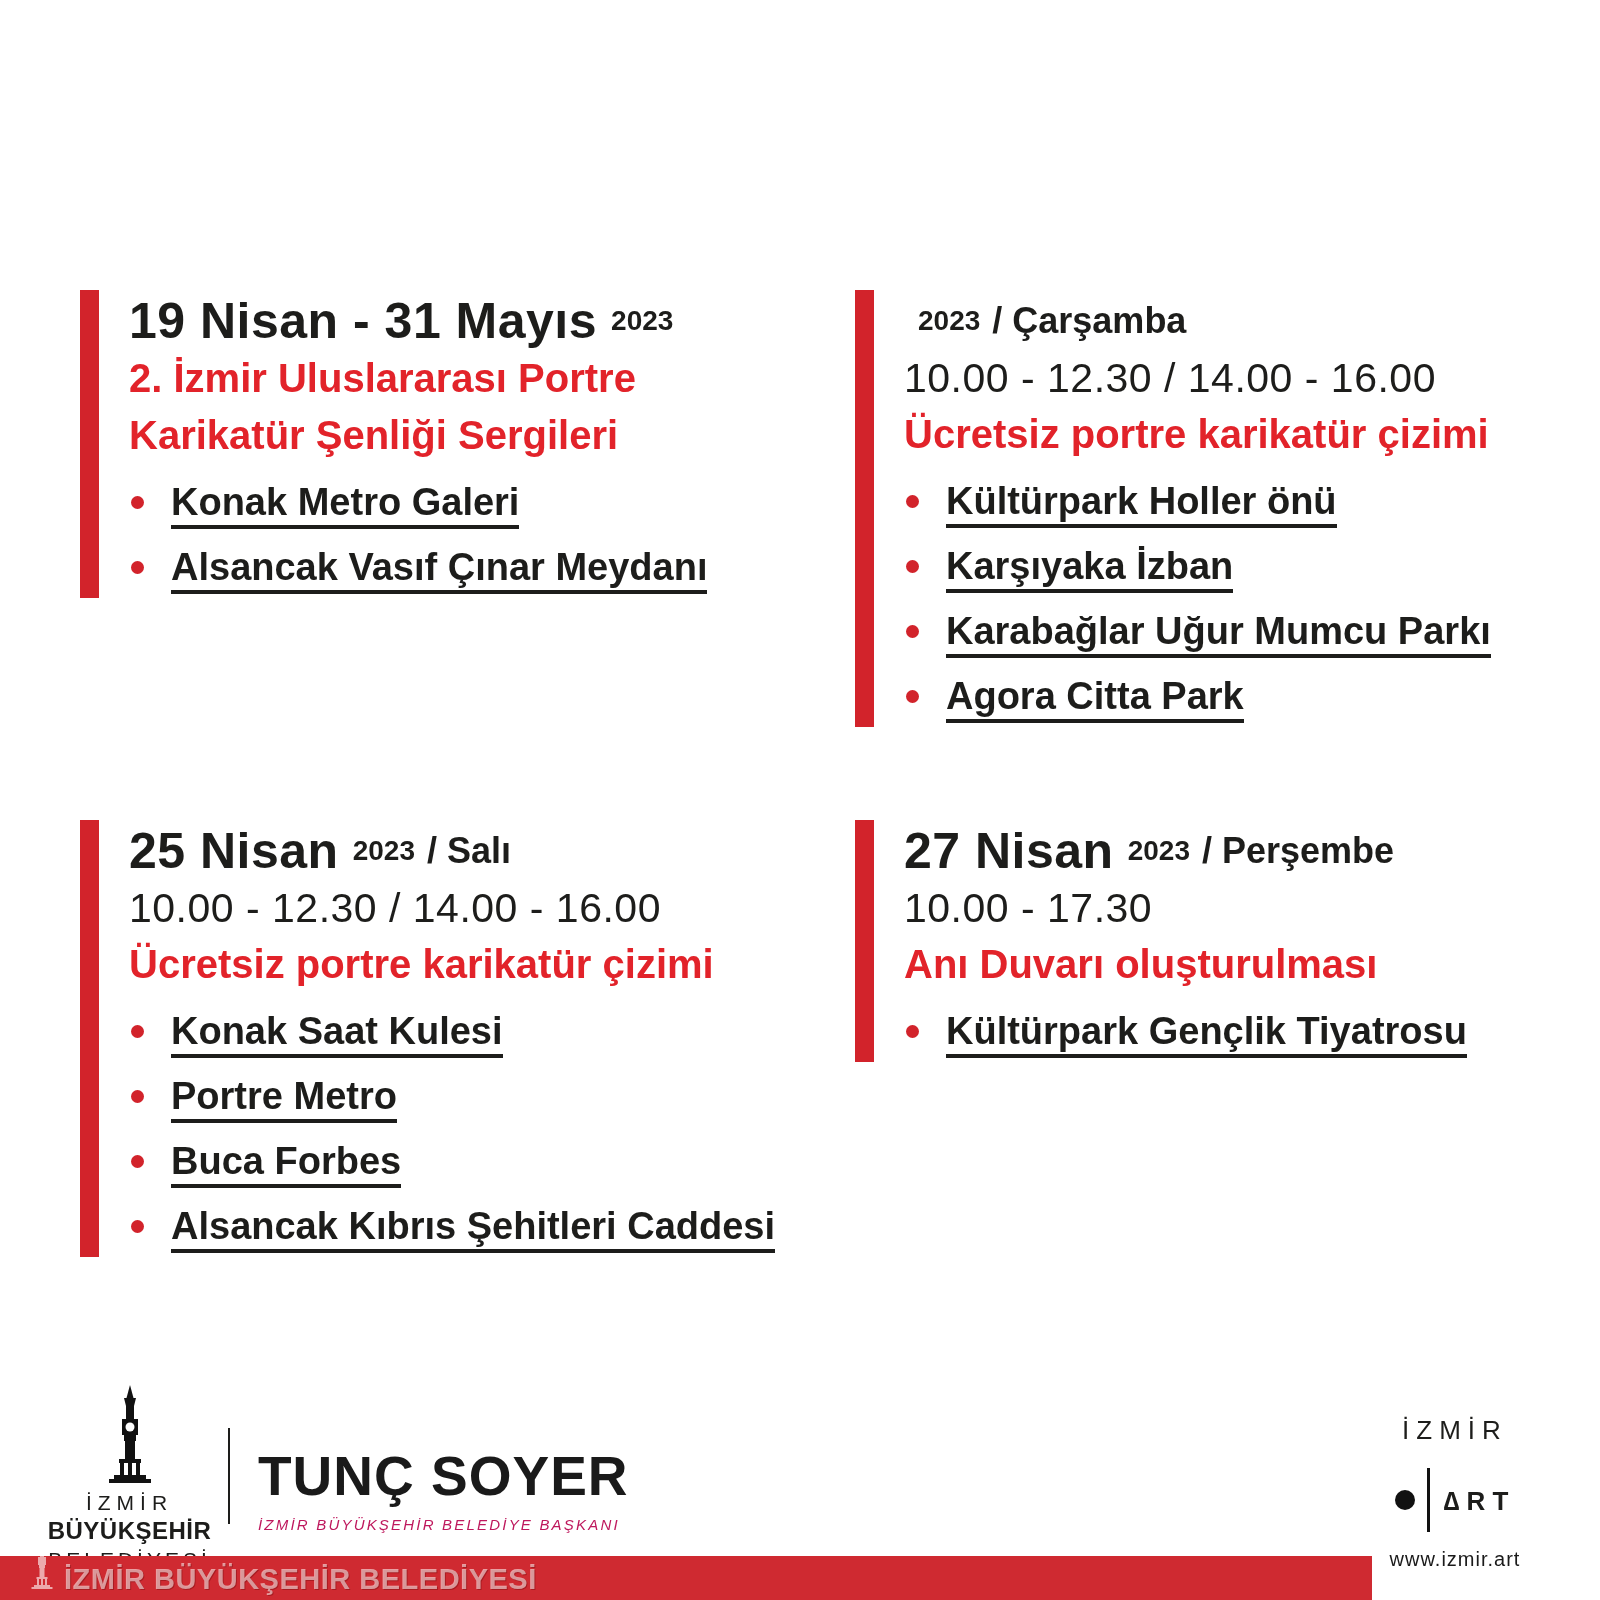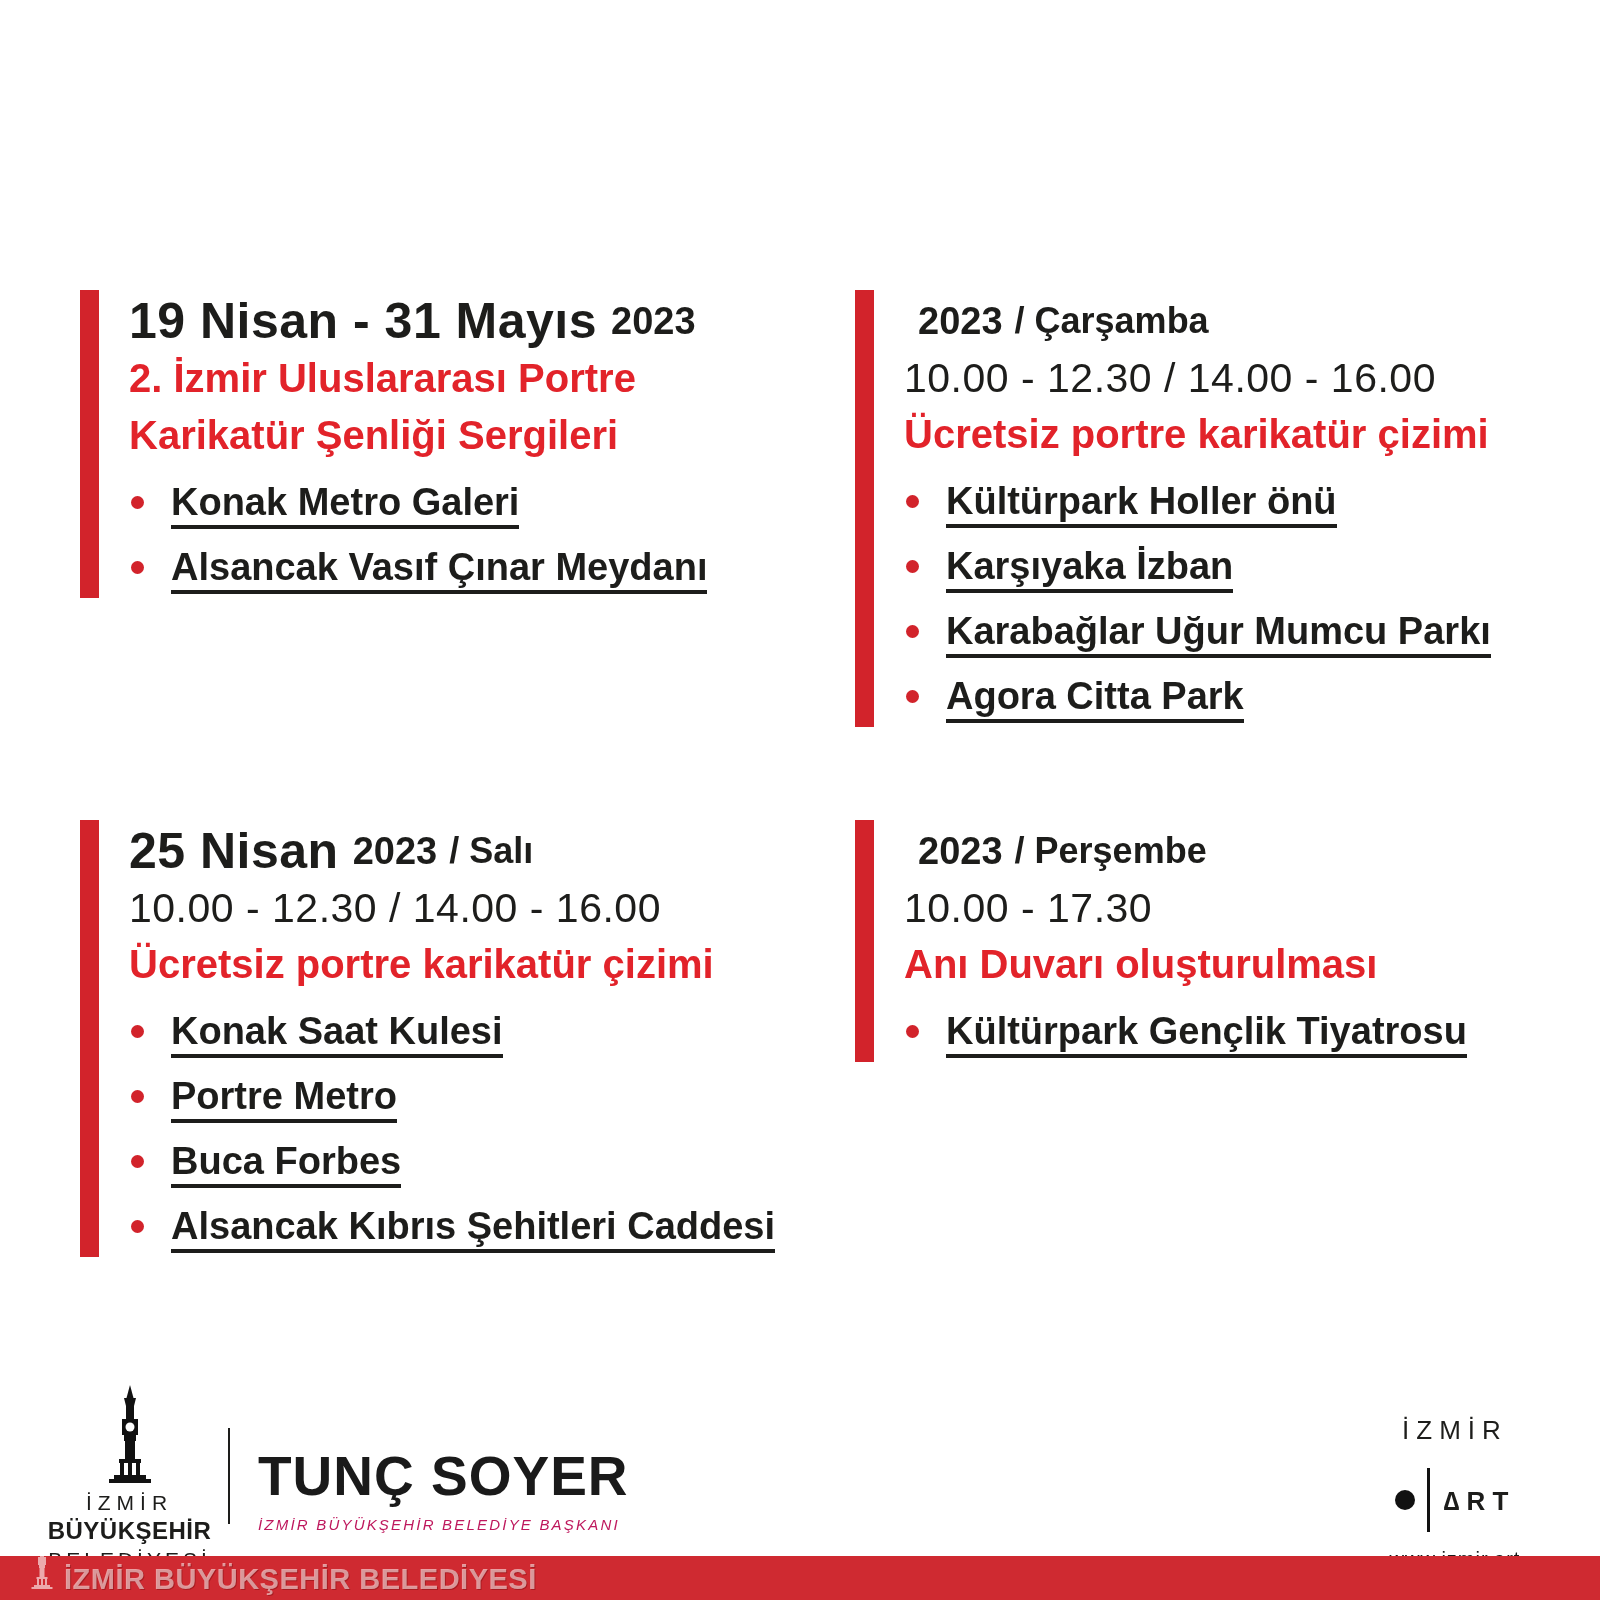--- a/index.html
+++ b/index.html
@@ -21,21 +21,21 @@
     position:absolute;
     border-left:19px solid var(--red);
     padding:2px 0 4px 30px;
   }
   #event-1{left:80px;top:290px;width:730px;}
   #event-2{left:855px;top:290px;width:700px;}
   #event-3{left:80px;top:820px;width:750px;}
   #event-4{left:855px;top:820px;width:700px;}
   .title-row{display:flex;align-items:center;line-height:58px;white-space:nowrap;}
   .date-main{font-size:50px;font-weight:700;letter-spacing:0.5px;}
-  .date-year{font-size:38px;font-weight:700;margin-left:14px;}
+  .date-year{font-size:28px;font-weight:700;margin-left:14px;}
   .date-day{font-size:36px;font-weight:700;margin-left:12px;}
   .time-row{font-size:41px;font-weight:400;line-height:56px;letter-spacing:0.5px;white-space:nowrap;}
   .red-line{font-size:40px;font-weight:700;line-height:57px;color:var(--text-red);white-space:nowrap;}
   ul.locations{list-style:none;margin-top:12px;}
   .loc-row{display:flex;align-items:flex-start;margin-top:15px;}
   .dot{width:13px;height:13px;border-radius:50%;background:var(--red);margin:17px 27px 0 2px;flex:none;}
   .loc{
     font-size:38px;font-weight:700;line-height:46px;
     border-bottom:4px solid var(--black);
     white-space:nowrap;
@@ -51,21 +51,21 @@
   .mayor-name{font-size:55px;font-weight:700;letter-spacing:1px;color:#1a1a1a;}
   .mayor-title{font-size:15px;font-weight:400;letter-spacing:2.2px;color:#be185d;margin-top:8px;font-style:italic;}
   .art-logo{position:absolute;left:1350px;top:1415px;width:210px;text-align:center;}
   .art-top{font-size:26px;letter-spacing:7px;font-weight:400;}
   .art-row{display:flex;align-items:center;justify-content:center;margin-top:22px;}
   .art-dot{width:20px;height:20px;border-radius:50%;background:#111;margin-right:12px;}
   .art-bar{width:3px;height:64px;background:#111;margin-right:14px;}
   .art-label{font-size:26px;font-weight:700;letter-spacing:7px;padding-top:2px;}
   .art-site{font-size:20px;letter-spacing:1px;margin-top:16px;color:#1a1a1a;}
   .bottom-bar{
-    position:absolute;left:0;top:1556px;width:1600px;height:44px;
+    position:absolute;left:0;top:1556px;width:1372px;height:44px;
     background:var(--bar-red);
   }
   .bb-tower{position:absolute;left:26px;top:-17px;opacity:0.75;}
   .bb-text{
     position:absolute;left:64px;top:7px;
     font-size:29px;font-weight:700;letter-spacing:0.5px;
     color:rgba(255,255,255,0.55);
     text-shadow:1px 1px 0 rgba(120,10,15,0.45);
     white-space:nowrap;
   }
@@ -142,20 +142,21 @@
     </li>
     <li class="loc-row">
       <span class="dot"></span>
       <span class="loc">Alsancak Kıbrıs Şehitleri Caddesi</span>
     </li>
   </ul>
 </section>
 
 <section class="event" id="event-4">
   <div class="title-row">
+    <span class="date-main">27 Nisan</span>
     <span class="date-year">2023</span>
     <span class="date-day">/ Perşembe</span>
   </div>
   <div class="time-row">10.00 - 17.30</div>
   <div class="red-line">Anı Duvarı oluşturulması</div>
   <ul class="locations">
     <li class="loc-row">
       <span class="dot"></span>
       <span class="loc">Kültürpark Gençlik Tiyatrosu</span>
     </li>

